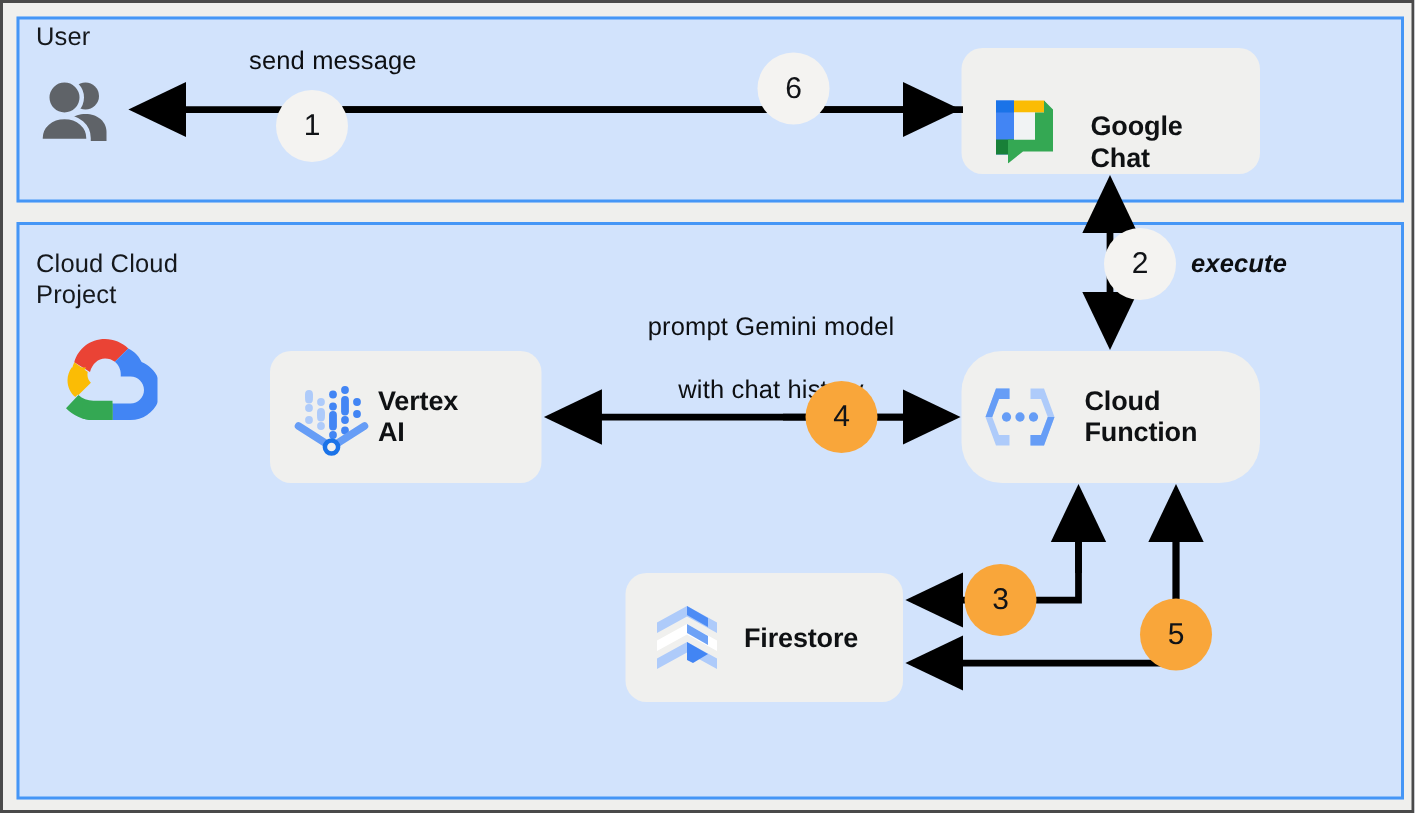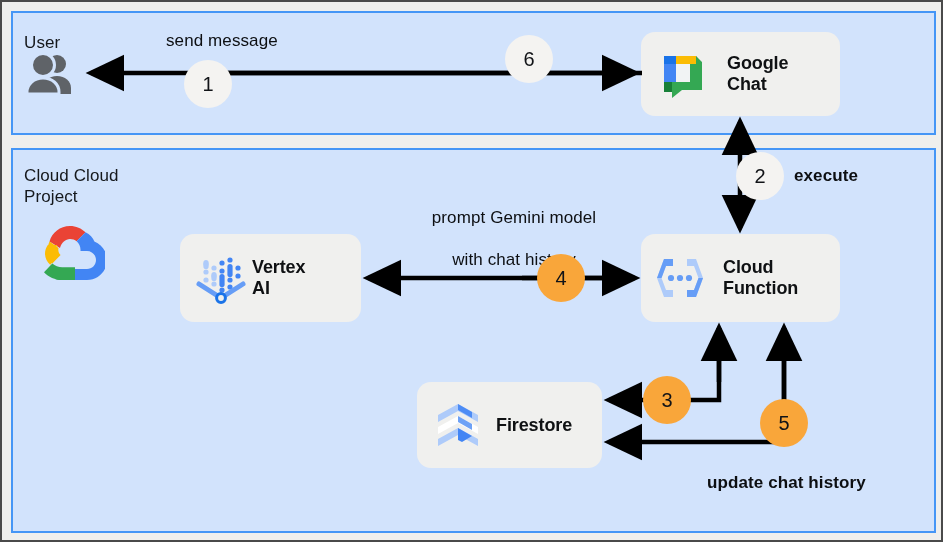--- a/index.html
+++ b/index.html
@@ -30,21 +30,21 @@
 
   .panel-title {
     position: absolute;
     color: #15181c;
     font-size: 17px;
     line-height: 21px;
     font-weight: 400;
     letter-spacing: 0.1px;
     white-space: pre-line;
   }
-  #title-user { left: 22px; top: 30px; text-align: center; }
+  #title-user { left: 22px; top: 12px; text-align: center; }
   #title-gcp  { left: 22px; top: 163px; }
 
   
   .card {
     position: absolute;
     background: #f0f0ee;
     border-radius: 14px;
     display: flex;
     align-items: center;
     box-sizing: border-box;
@@ -57,29 +57,29 @@
     white-space: pre-line;
     letter-spacing: -0.1px;
   }
   .card-icon {
     display: flex;
     align-items: center;
     justify-content: center;
     flex: 0 0 auto;
   }
 
-  #card-googlechat { left: 639px; top: 30px;  width: 199px; height: 84px; padding-left: 10px; }
+  #card-googlechat { left: 639px; top: 30px;  width: 199px; height: 84px; padding-left: 10px; align-items: flex-end; }
   #card-googlechat .card-icon { width: 62px; height: 62px; }
   #card-googlechat .card-label { margin-left: 14px; }
 
   #card-vertexai { left: 178px; top: 232px; width: 181px; height: 88px; padding-left: 12px; }
   #card-vertexai .card-icon { width: 58px; height: 58px; }
   #card-vertexai .card-label { margin-left: 2px; }
 
-  #card-cloudfunction { left: 639px; top: 232px; width: 199px; height: 88px; padding-left: 10px; }
+  #card-cloudfunction { left: 639px; top: 232px; width: 199px; height: 88px; padding-left: 10px; border-radius: 27px; }
   #card-cloudfunction .card-icon { width: 58px; height: 58px; }
   #card-cloudfunction .card-label { margin-left: 14px; }
 
   #card-firestore { left: 415px; top: 380px; width: 185px; height: 86px; padding-left: 15px; }
   #card-firestore .card-icon { width: 52px; height: 52px; }
   #card-firestore .card-label { margin-left: 12px; }
 
   
   #user-icon {
     position: absolute;
@@ -99,21 +99,21 @@
 
   
   .edge-label {
     position: absolute;
     color: #0d0f12;
     font-size: 17px;
     line-height: 21px;
     letter-spacing: 0.1px;
     white-space: pre-line;
   }
-  .edge-label.bold { font-weight: 700; }
+  .edge-label.bold { font-weight: 700; font-style: italic; }
   .edge-label.reg  { font-weight: 400; }
 
   #lbl-send     { left: 164px; top: 28px;  }
   #lbl-answer   { left: 349px; top: 91px;  }
   #lbl-execute  { left: 792px; top: 163px; }
   #lbl-prompt   { left: 412px; top: 184px; text-align: center; width: 200px; }
   #lbl-retrieve { left: 492px; top: 337px; }
   #lbl-update   { left: 705px; top: 470px; }
 
   
@@ -286,21 +286,20 @@
     </span>
     <span class="card-label">Firestore</span>
   </div>
 
   <div class="edge-label reg" id="lbl-send">send message</div>
   <div class="edge-label bold" id="lbl-execute">execute</div>
   <div class="edge-label" id="lbl-prompt">
     <div class="reg">prompt Gemini model</div>
     <div class="bold">with chat history</div>
   </div>
-  <div class="edge-label bold" id="lbl-update">update chat history</div>
 
   <div class="badge light" id="badge-1">1</div>
   <div class="badge light" id="badge-6">6</div>
   <div class="badge light" id="badge-2">2</div>
   <div class="badge orange" id="badge-4">4</div>
   <div class="badge orange" id="badge-3">3</div>
   <div class="badge orange" id="badge-5">5</div>
 
 </div>
 

